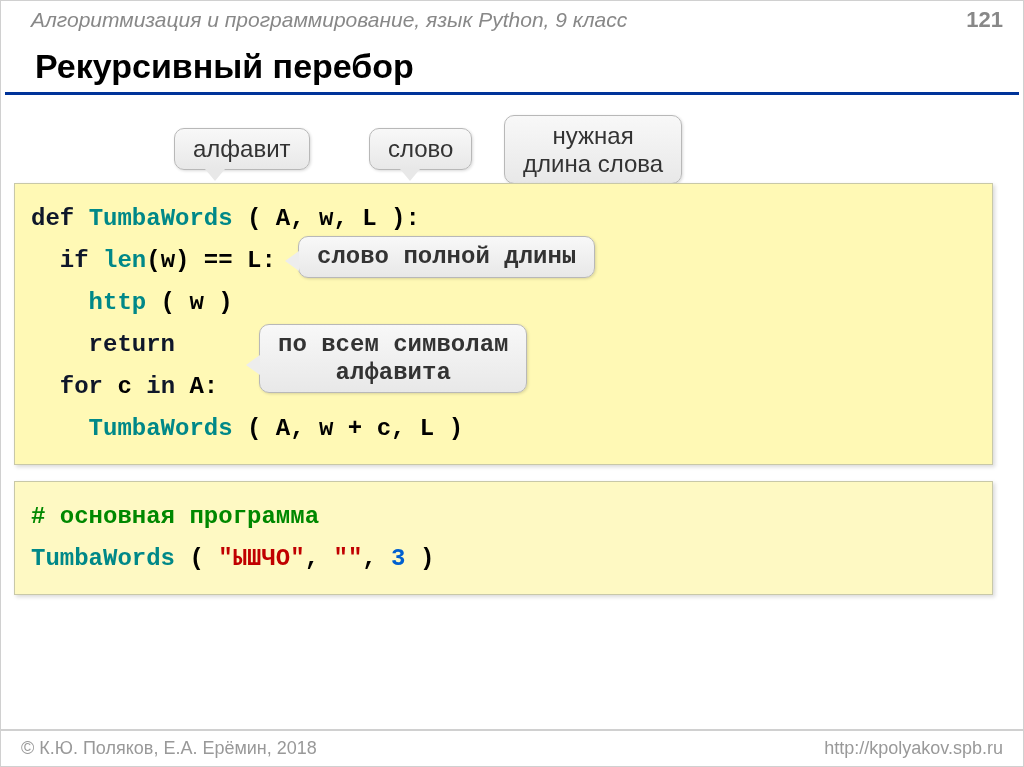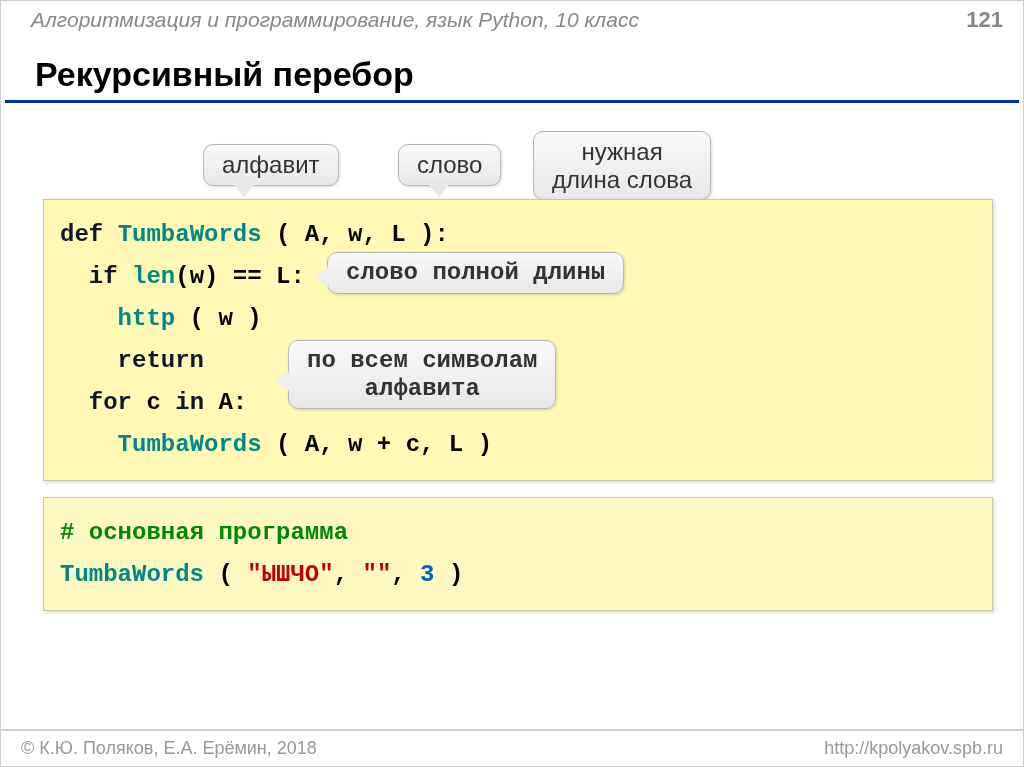--- a/index.html
+++ b/index.html
@@ -20,23 +20,23 @@
     font-style: italic;
     font-size: 21px;
   }
   .page-num { font-weight: bold; font-style: normal; font-size: 22px; }
   .title {
     font-size: 34px;
     font-weight: bold;
     color: #000;
     padding: 4px 30px 6px 30px;
     border-bottom: 3px solid #003399;
-    margin: 12px 4px;
+    margin: 4px 4px;
   }
-  .content { padding: 20px 30px 0 42px; position: relative; }
+  .content { padding: 20px 30px 0 13px; position: relative; }
   .callout-row {
     position: relative;
     height: 60px;
     margin-bottom: 4px;
   }
   .callout {
     position: absolute;
     background: linear-gradient(to bottom, #f8f8f8, #e8e8e8);
     border: 1px solid #b8b8b8;
     border-radius: 10px;
@@ -105,21 +105,21 @@
     display: flex;
     justify-content: space-between;
     color: #999;
     font-size: 18px;
   }
 </style>
 </head>
 <body>
 
 <div class="header">
-  <span>Алгоритмизация и программирование, язык Python, 10 класс</span>
+  <span>Алгоритмизация и программирование, язык Python, 9 класс</span>
   <span class="page-num">121</span>
 </div>
 
 <div class="title">Рекурсивный перебор</div>
 
 <div class="content">
 
   <div class="callout-row">
     <div class="callout dn c1">алфавит</div>
     <div class="callout dn c2">слово</div>

